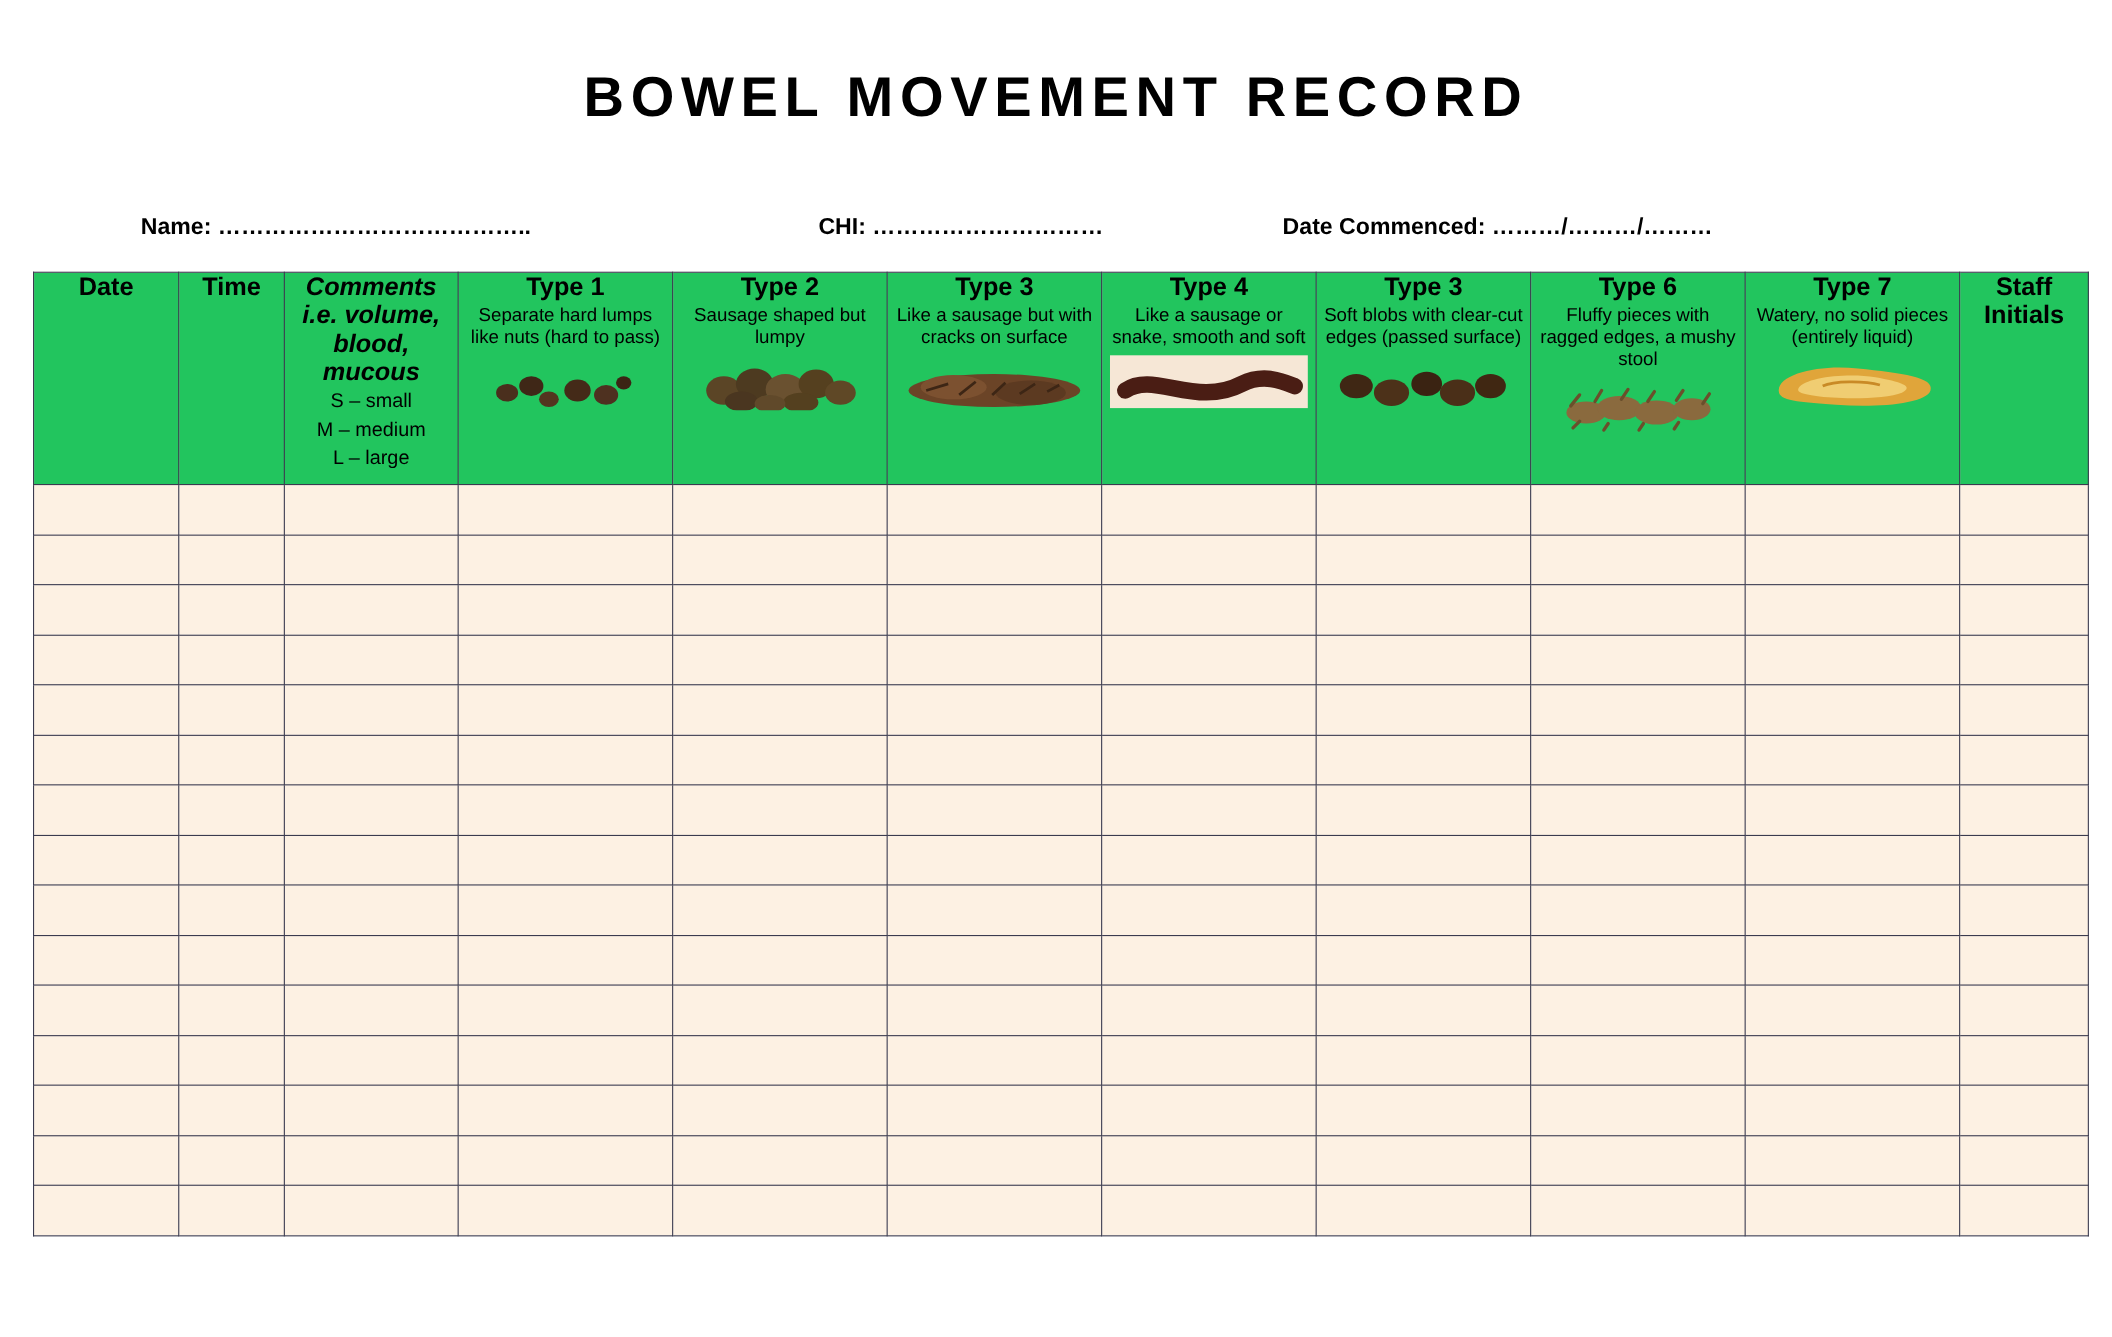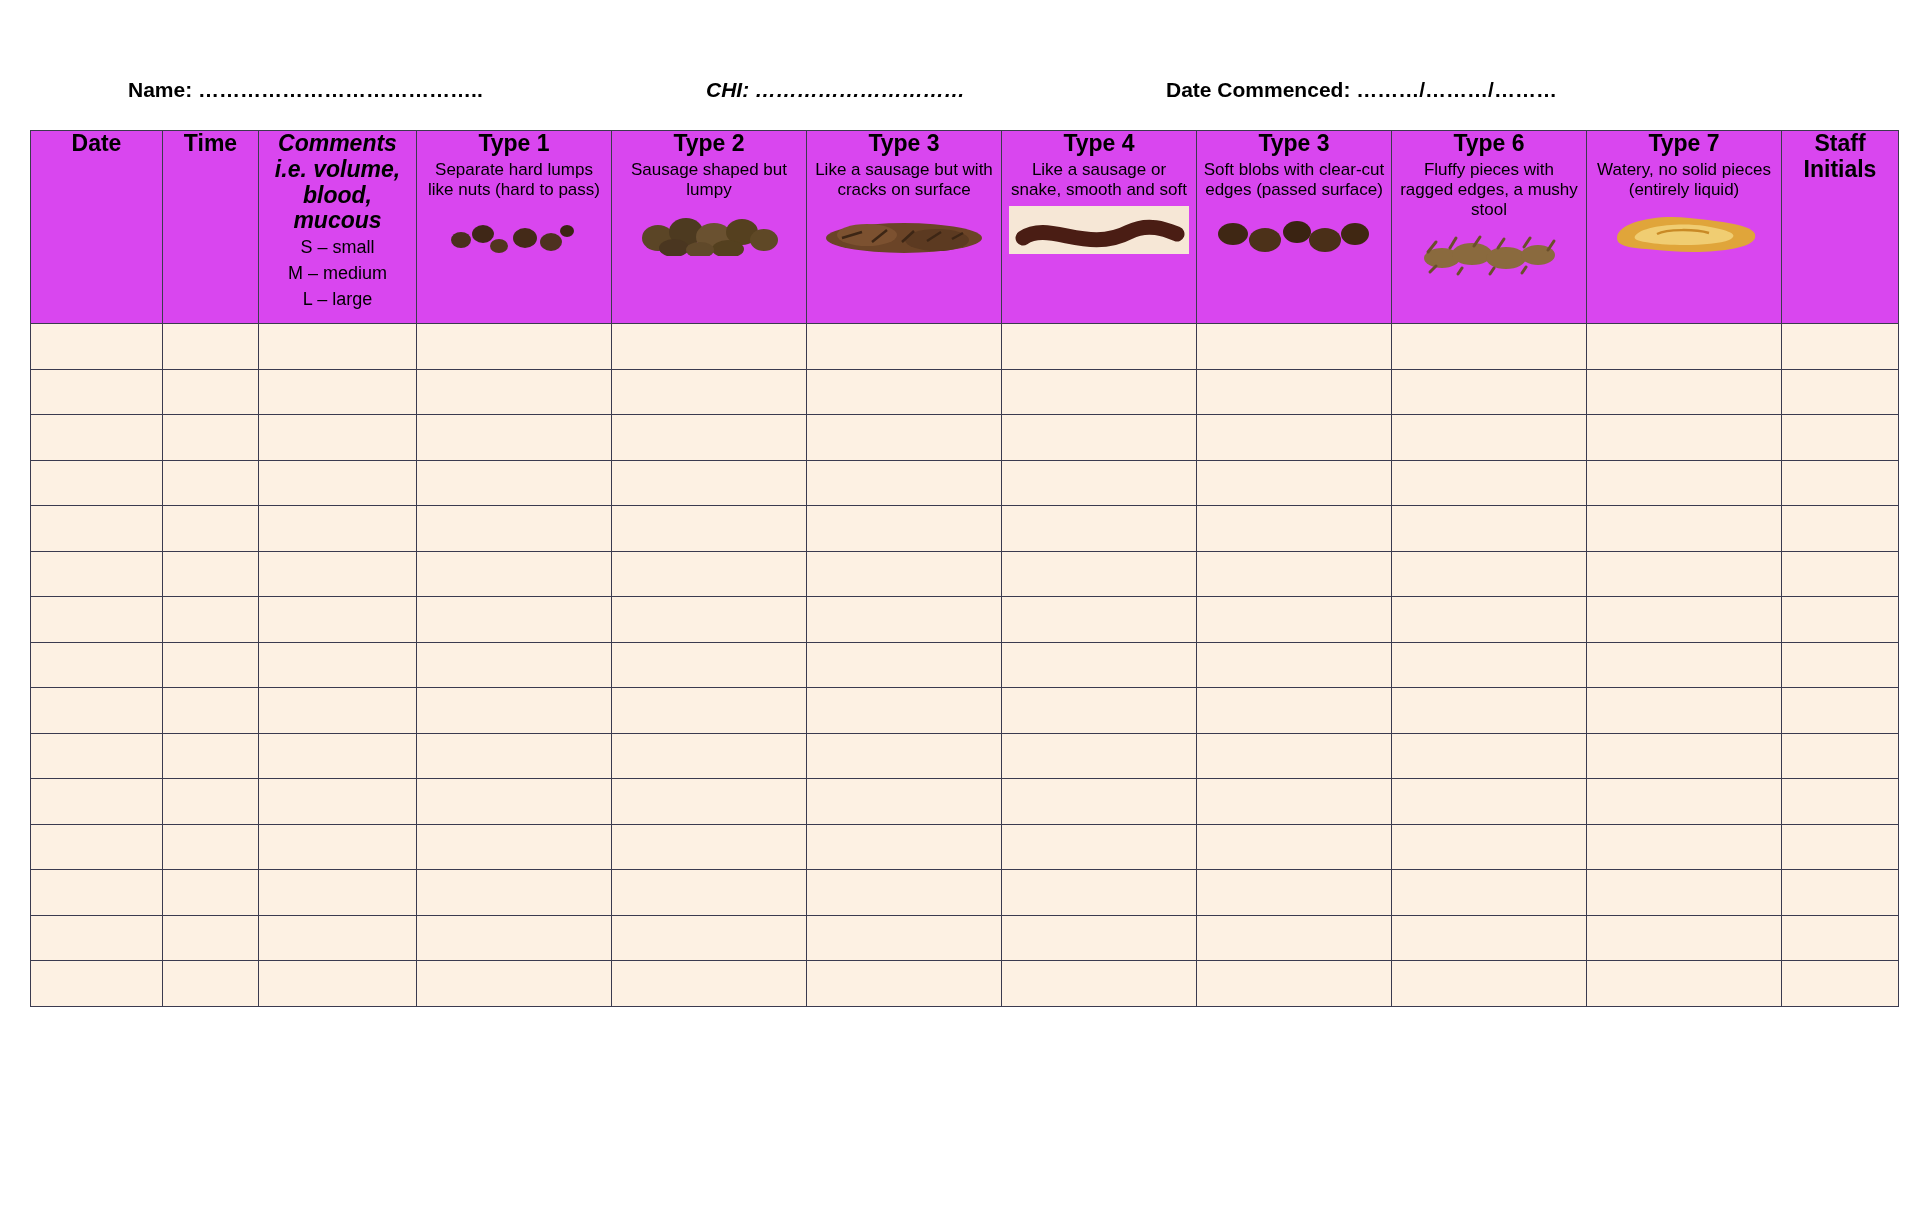--- a/index.html
+++ b/index.html
@@ -37,36 +37,36 @@
     font-weight: bold;
     padding-left: 40px;
   }
   .id-field {
     position: absolute;
     white-space: nowrap;
   }
   .id-field .lbl { font-weight: bold; }
   .id-field .dots { font-weight: bold; letter-spacing: 0px; }
   #field-name { left: 128px; }
-  #field-chi  { left: 706px; font-style: italic; }
+  #field-chi  { left: 744px; }
   #field-date { left: 1166px; }
 
   table.grid {
     border-collapse: collapse;
     margin: 18px 30px 0 30px;
     width: 1860px;
     table-layout: fixed;
   }
   table.grid th, table.grid td {
     border: 1px solid #3b3b4f;
     padding: 0;
     vertical-align: top;
   }
   thead th {
-    background: #d946ef;
+    background: #22c55e;
     height: 192px;
     vertical-align: top;
     padding-top: 8px;
   }
   .col-date  { width: 132px; }
   .col-time  { width: 96px; }
   .col-comm  { width: 158px; }
   .col-type  { width: 195px; }
   .col-staff { width: 117px; }
 
@@ -101,20 +101,21 @@
   tbody td {
     background: #fdf1e3;
     height: 44.5px;
   }
 </style>
 </head>
 <body>
 
 <div class="page">
 
+  <h1 class="title">BOWEL MOVEMENT RECORD</h1>
 
   <div class="id-row">
     <div class="id-field" id="field-name">
       <span class="lbl">Name:</span>
       <span class="dots">…………………………………..</span>
     </div>
     <div class="id-field" id="field-chi">
       <span class="lbl">CHI:</span>
       <span class="dots">…………………………</span>
     </div>

